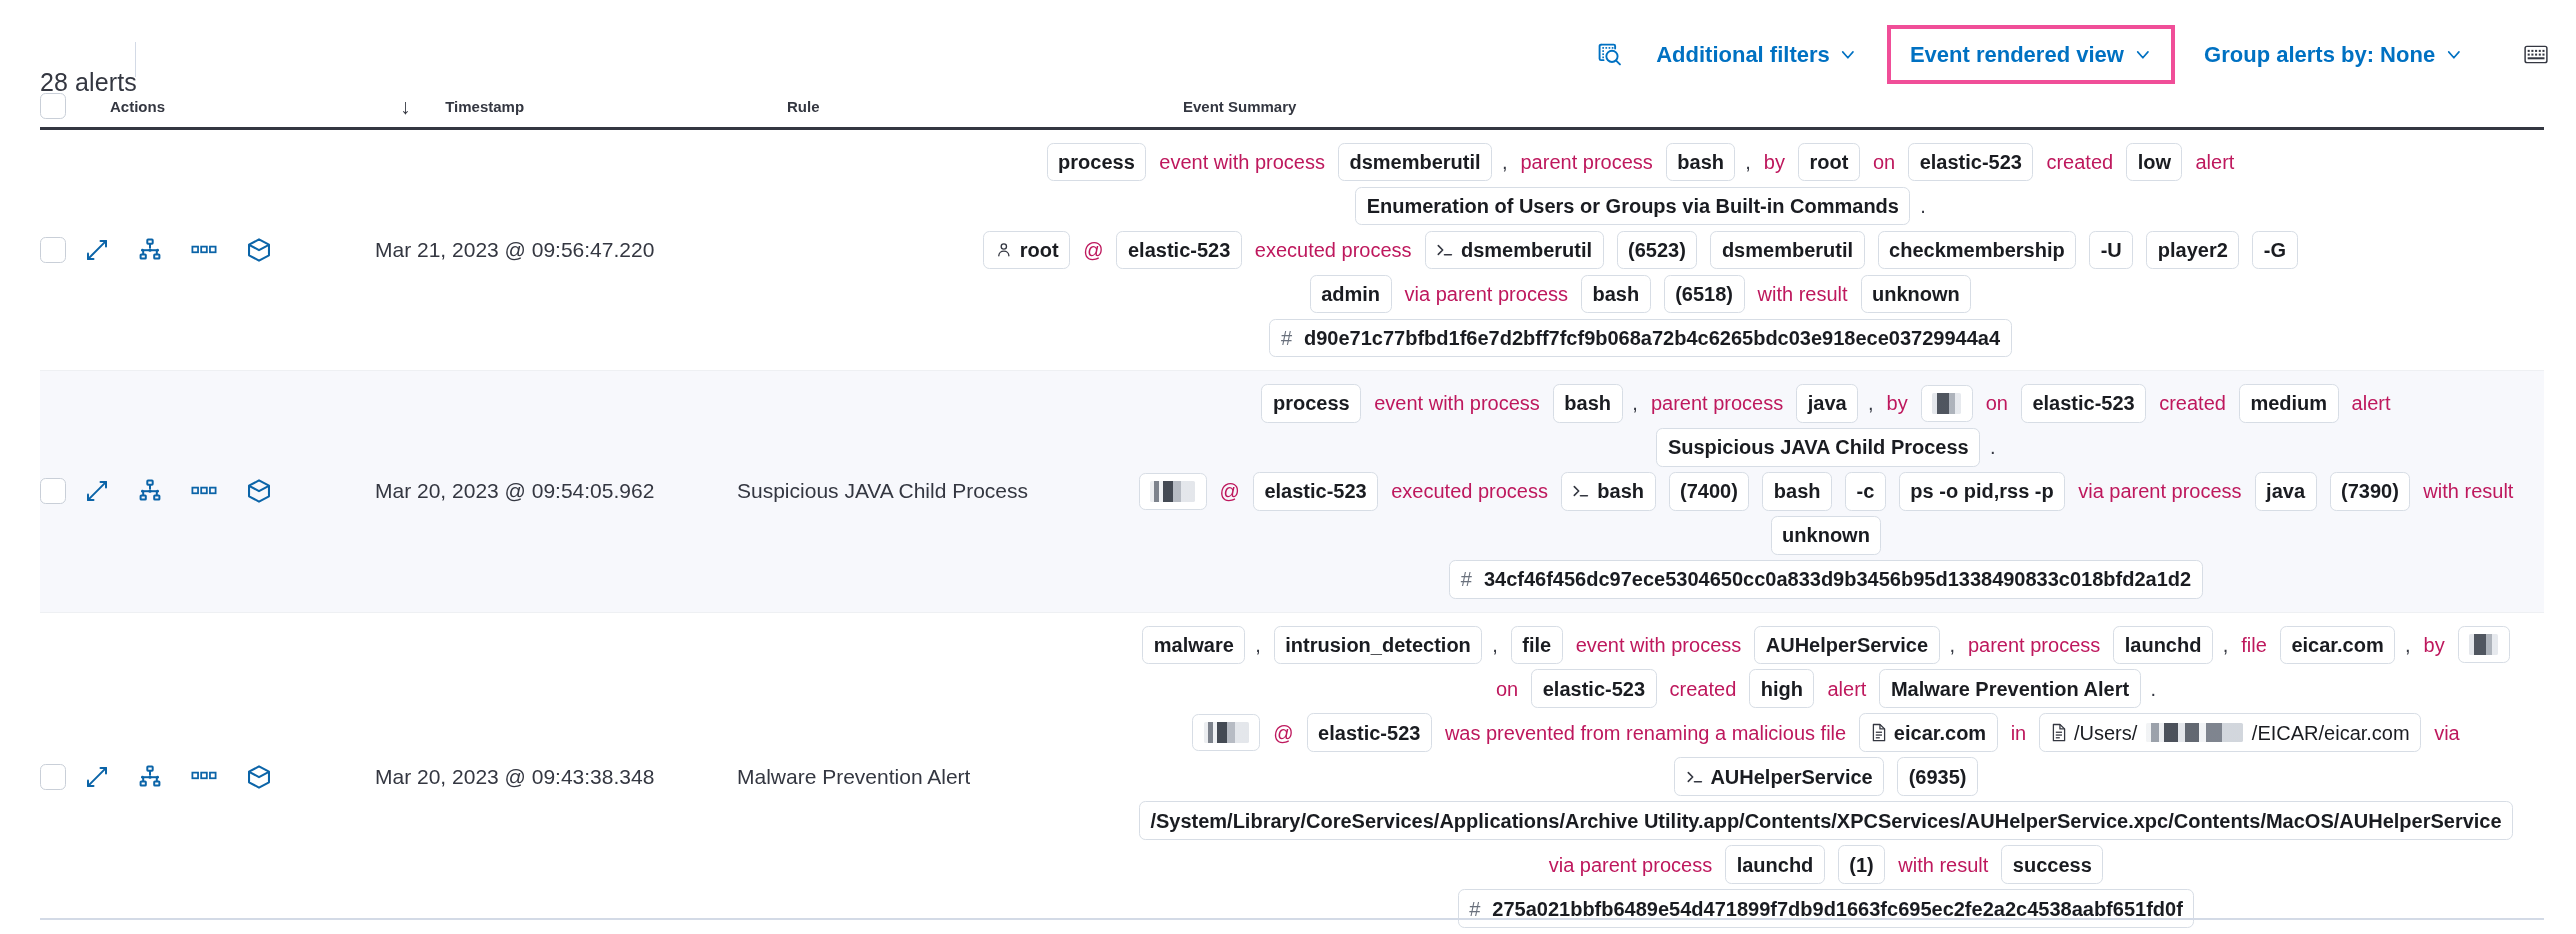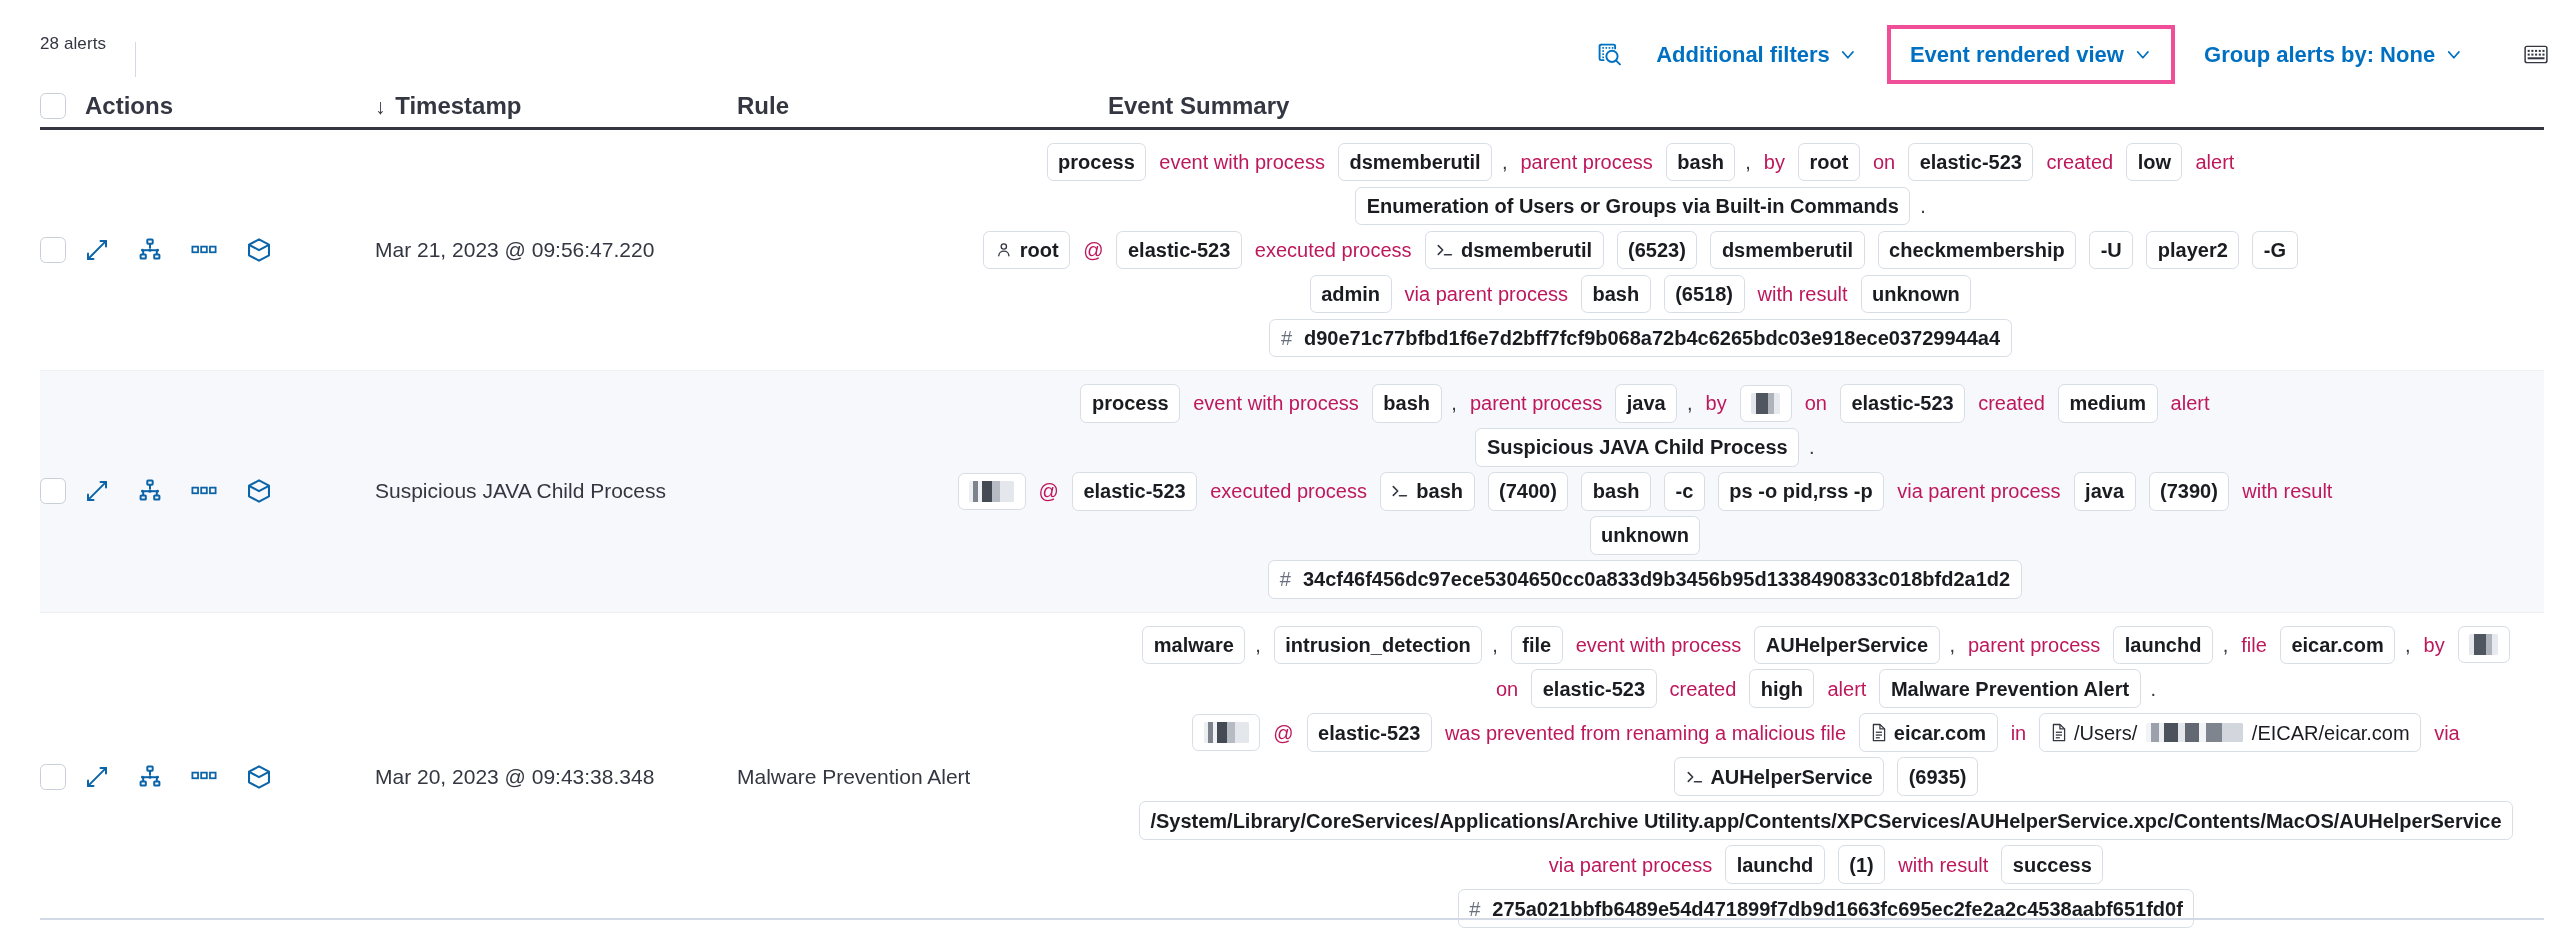--- a/index.html
+++ b/index.html
@@ -28,22 +28,22 @@
     left: 0;
     top: 0;
     width: 2576px;
     height: 95px;
     box-sizing: border-box;
   }
 
   .alerts-count {
     position: absolute;
     left: 40px;
-    top: 34px;
-    font-size: 17px;
+    top: 68px;
+    font-size: 25px;
     font-weight: 400;
     color: #343741;
     letter-spacing: 0.1px;
     white-space: nowrap;
   }
 
   .count-divider {
     position: absolute;
     left: 135px;
     top: 42px;
@@ -128,24 +128,25 @@
     box-sizing: border-box;
   }
 
   .col-check { width: 45px; flex: 0 0 45px; display:flex; align-items:center; }
   .col-actions { width: 290px; flex: 0 0 290px; }
   .col-ts { width: 362px; flex: 0 0 362px; }
   .col-rule { width: 371px; flex: 0 0 371px; }
   .col-summary { flex: 1 1 auto; min-width: 0; }
 
   .th {
-    font-size: 24px;
+    font-size: 15px;
     font-weight: 700;
     color: #343741;
     white-space: nowrap;
+    margin-left: 25px;
   }
   .th-sort {
     display: inline-flex;
     align-items: center;
     gap: 9.7px;
   }
   .sort-arrow {
     font-size: 21px;
     font-weight: 400;
     color: #343741;
@@ -617,20 +618,23 @@
                 </svg>
               </span>
               <span class="act-ico">
                 <svg width="26" height="26" viewBox="0 0 24 24" fill="none" stroke="#0b64a8" stroke-width="1.9" stroke-linejoin="round">
                   <polygon points="12 2.2 21.2 7.1 21.2 16.9 12 21.8 2.8 16.9 2.8 7.1"></polygon>
                   <polyline points="2.9 7.2 12 12.1 21.1 7.2"></polyline>
                 </svg>
               </span>
             </div>
           </div>
+          <div class="cell col-ts">
+            <span class="ts-text">Mar 20, 2023 @ 09:54:05.962</span>
+          </div>
           <div class="cell col-rule">
             <span class="rule-text">Suspicious JAVA Child Process</span>
           </div>
           <div class="cell cell-summary col-summary">
             <div class="erow">
               <span class="chip">
                 <span>process</span>
               </span>
               <span class="plain">event with process</span>
               <span class="chip">

